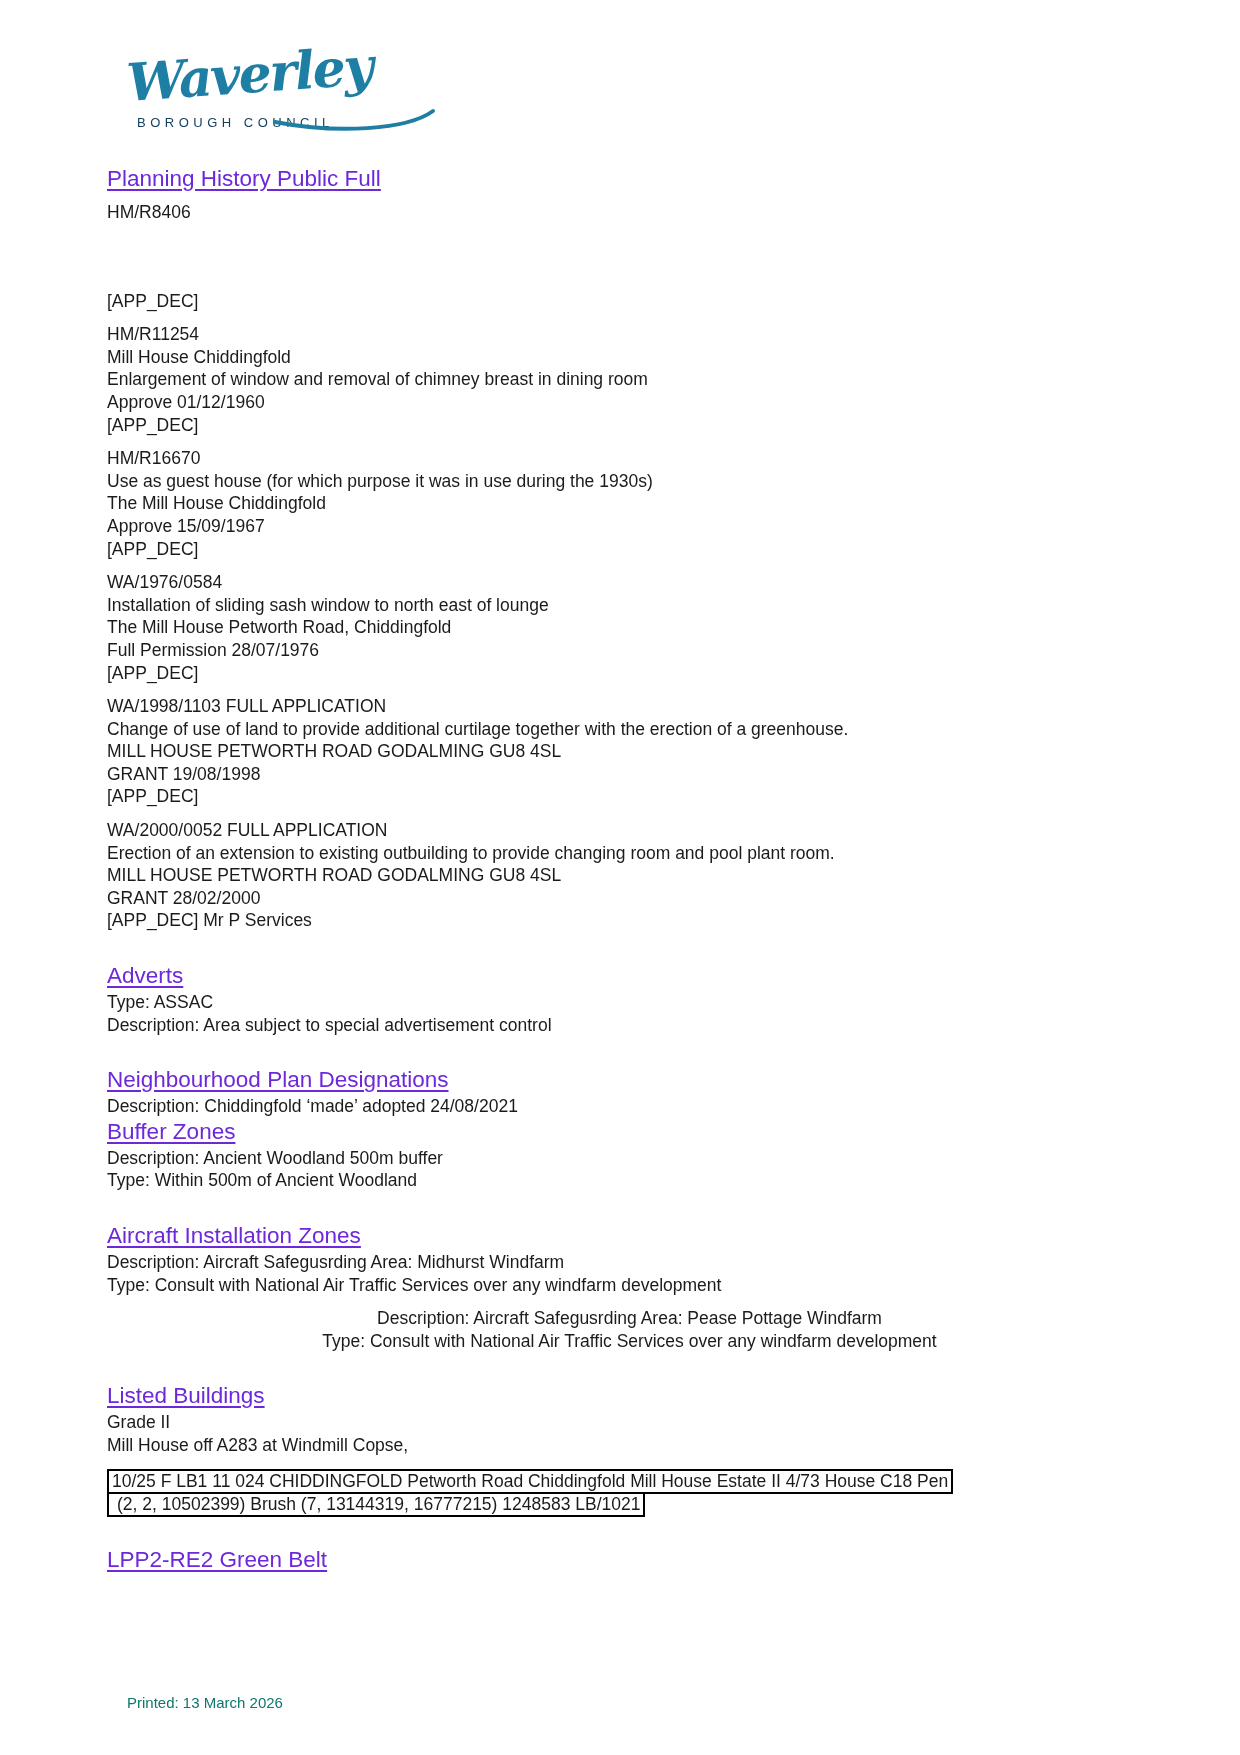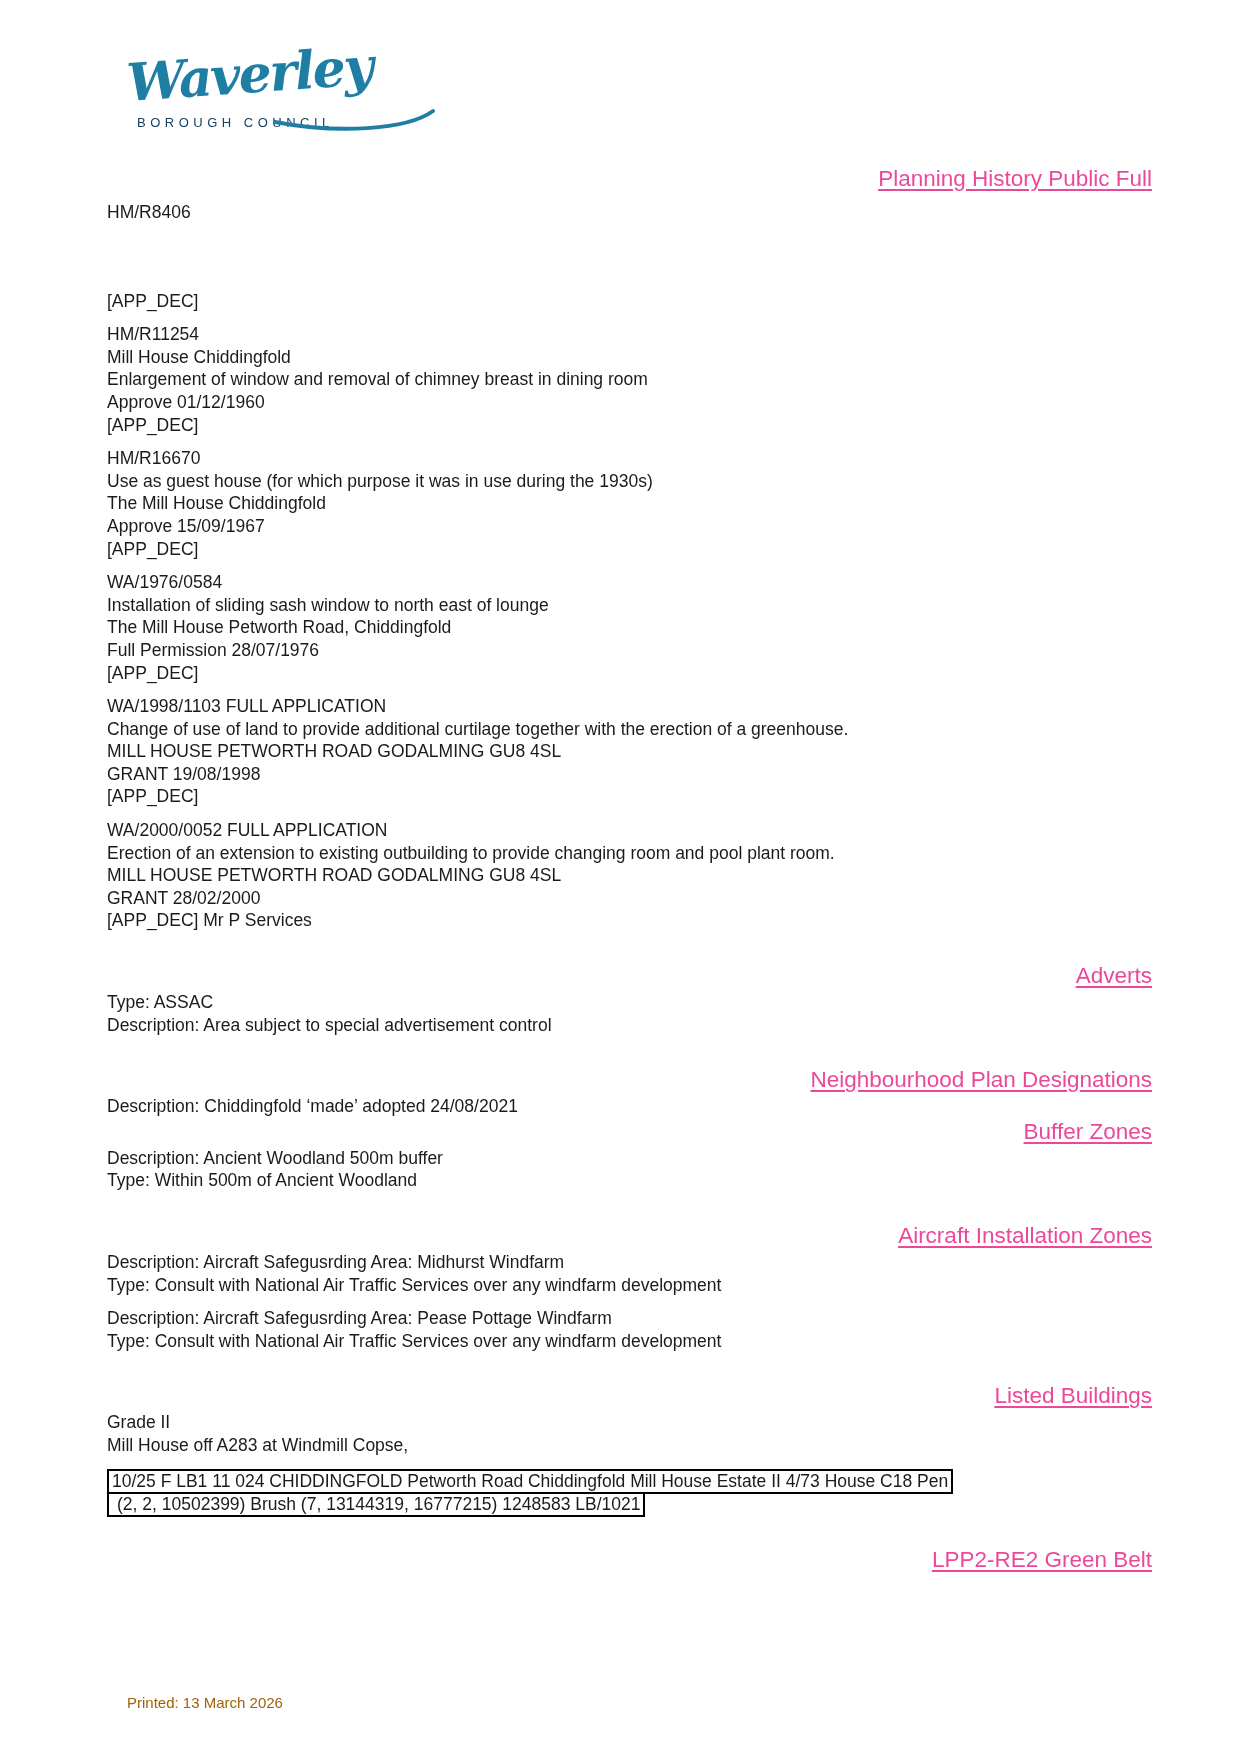--- a/index.html
+++ b/index.html
@@ -25,51 +25,51 @@
     transform-origin: left bottom;
   }
   .logo-swash { position: absolute; left: 138px; top: 56px; pointer-events: none; }
   .logo-sub {
     font-size: 13px; letter-spacing: 4.5px; font-weight: 500;
     color: #15415f; margin-top: 2px; margin-left: 8px;
   }
 
   
   .doc-title, .section-heading {
-    font-size: 22.5px; font-weight: 400; color: #ec4899;
-    text-decoration: underline; text-underline-offset: 3px; text-align: right;
+    font-size: 22.5px; font-weight: 400; color: #6d28d9;
+    text-decoration: underline; text-underline-offset: 3px;
   }
   .doc-title { margin-top: 22px; }
 
   .line { font-size: 17.5px; line-height: 22.6px; }
   .ref-line { margin-top: 9px; }
 
   .orphan-dec { margin-top: 66px; }
 
   .entry { margin-top: 11px; }
 
   .section { margin-top: 31px; }
   .section.tight { margin-top: 1px; }
   .section .line:first-of-type { margin-top: 2px; }
-  .para-group { margin-top: 11px; }
+  .para-group { margin-top: 11px; text-align: center; }
 
   .boxed-wrap { margin-top: 12px; }
   .boxed {
     display: block; width: fit-content;
     border: 2px solid #000;
     padding: 0 3px;
     font-size: 17.5px; line-height: 21px;
   }
   .boxed.second { margin-top: -2px; padding-left: 8px; }
 
   .green-belt { margin-top: 30px; }
 
   .footer {
     position: absolute; left: 127px; top: 1694px;
-    font-size: 15px; color: #a16207;
+    font-size: 15px; color: #0f766e;
   }
 </style>
 </head>
 <body>
 
 <div class="page">
 
   <div class="logo">
     <div class="logo-script">Waverley</div>
     <svg class="logo-swash" width="170" height="26" viewBox="0 0 170 26">

